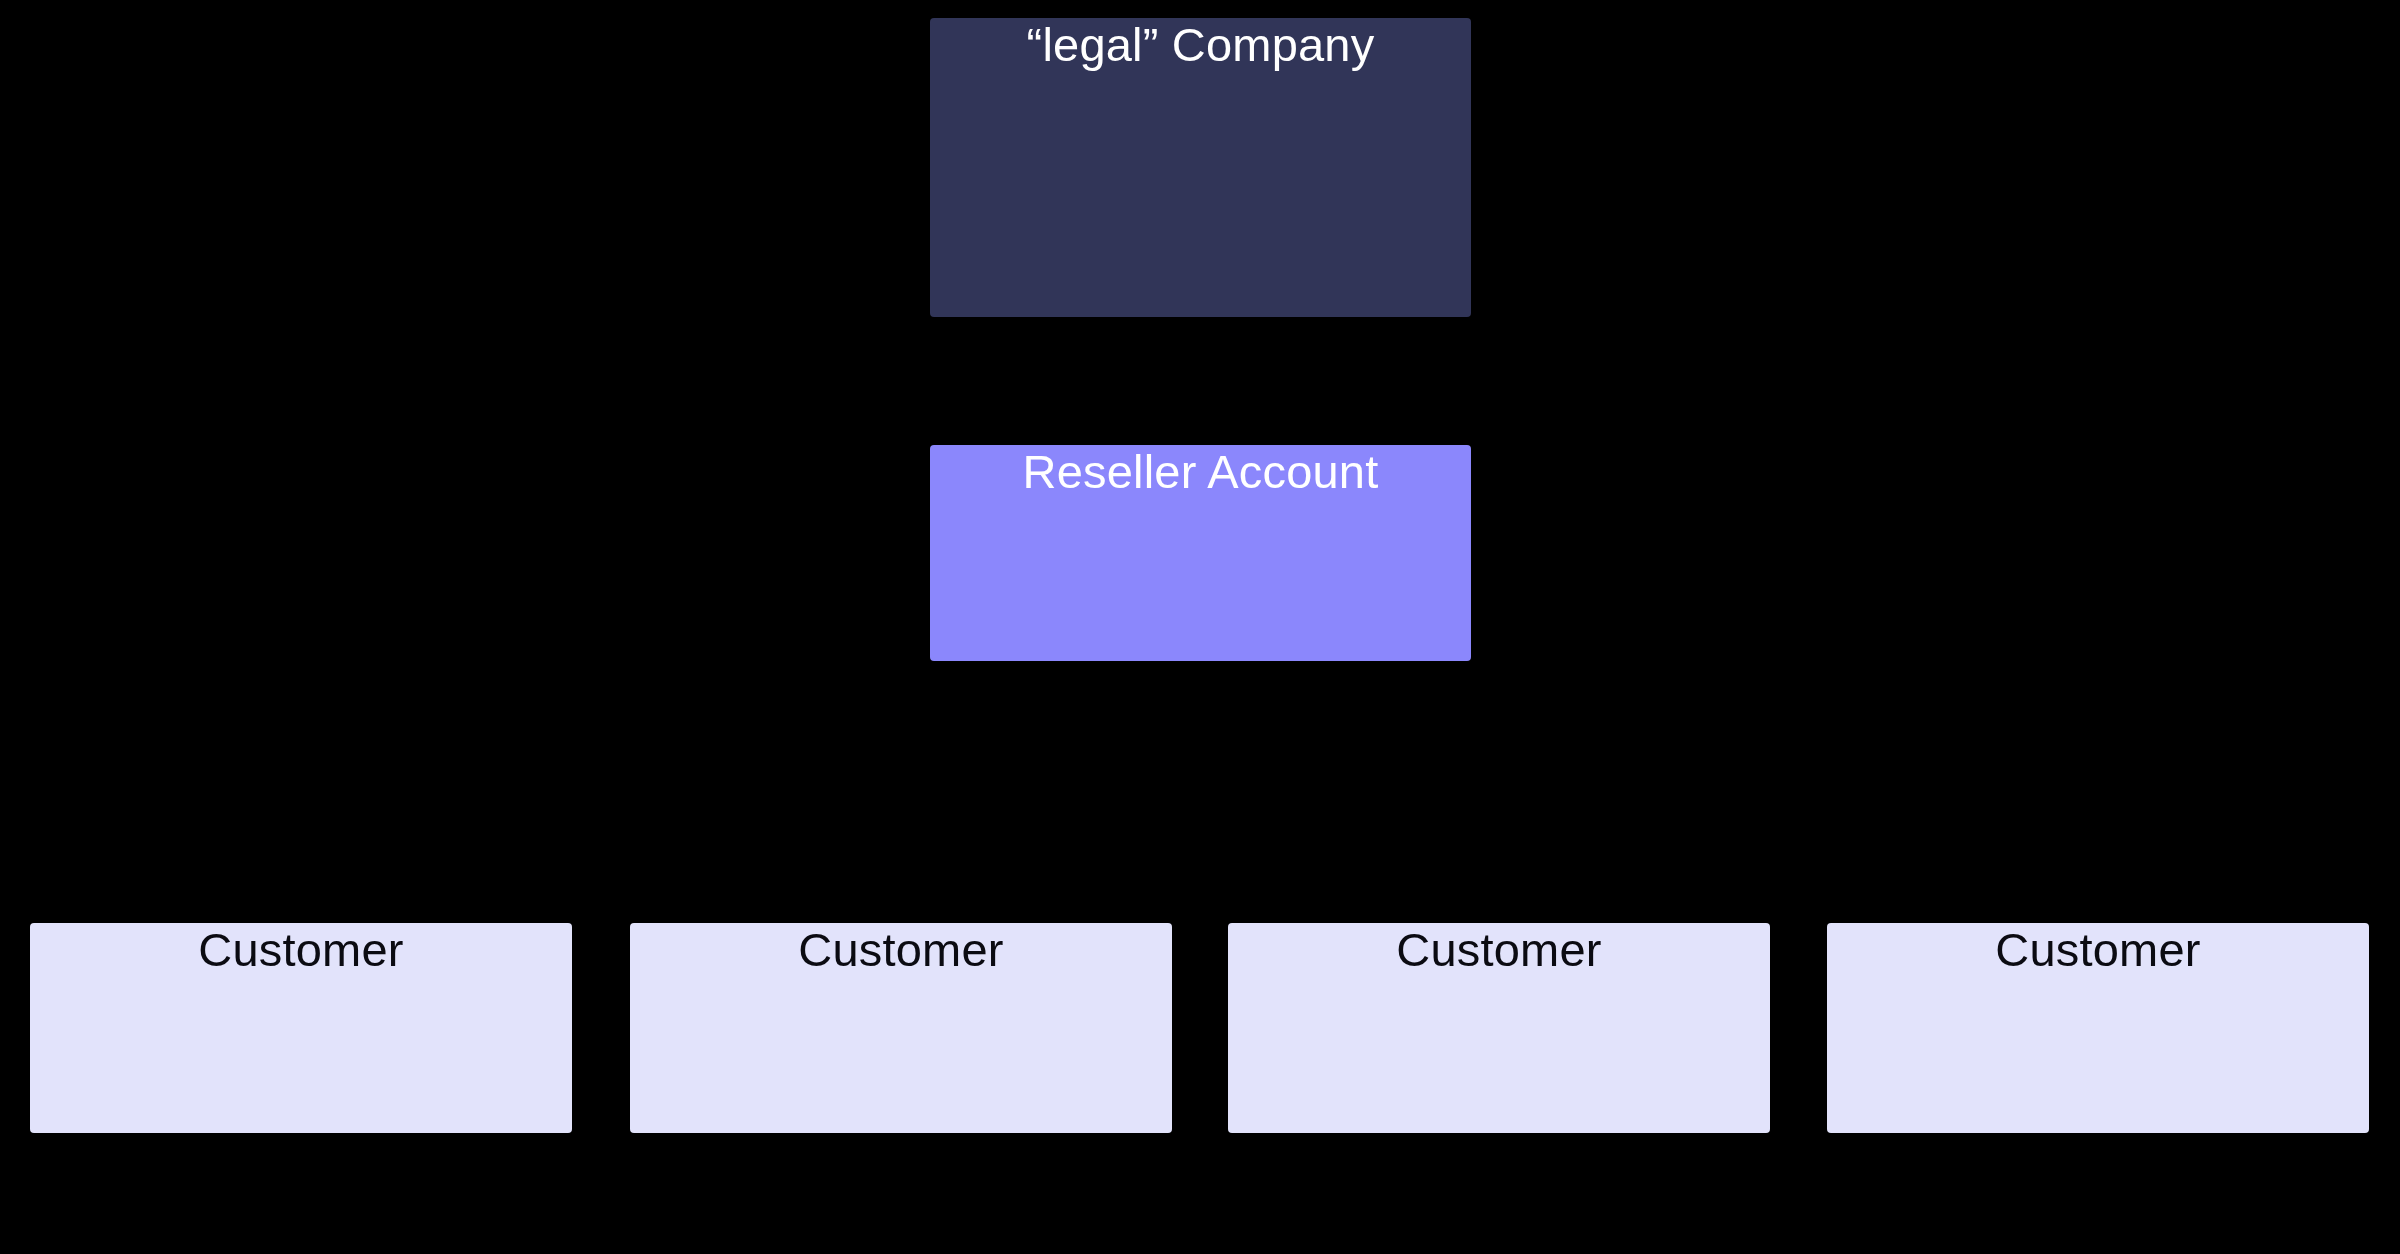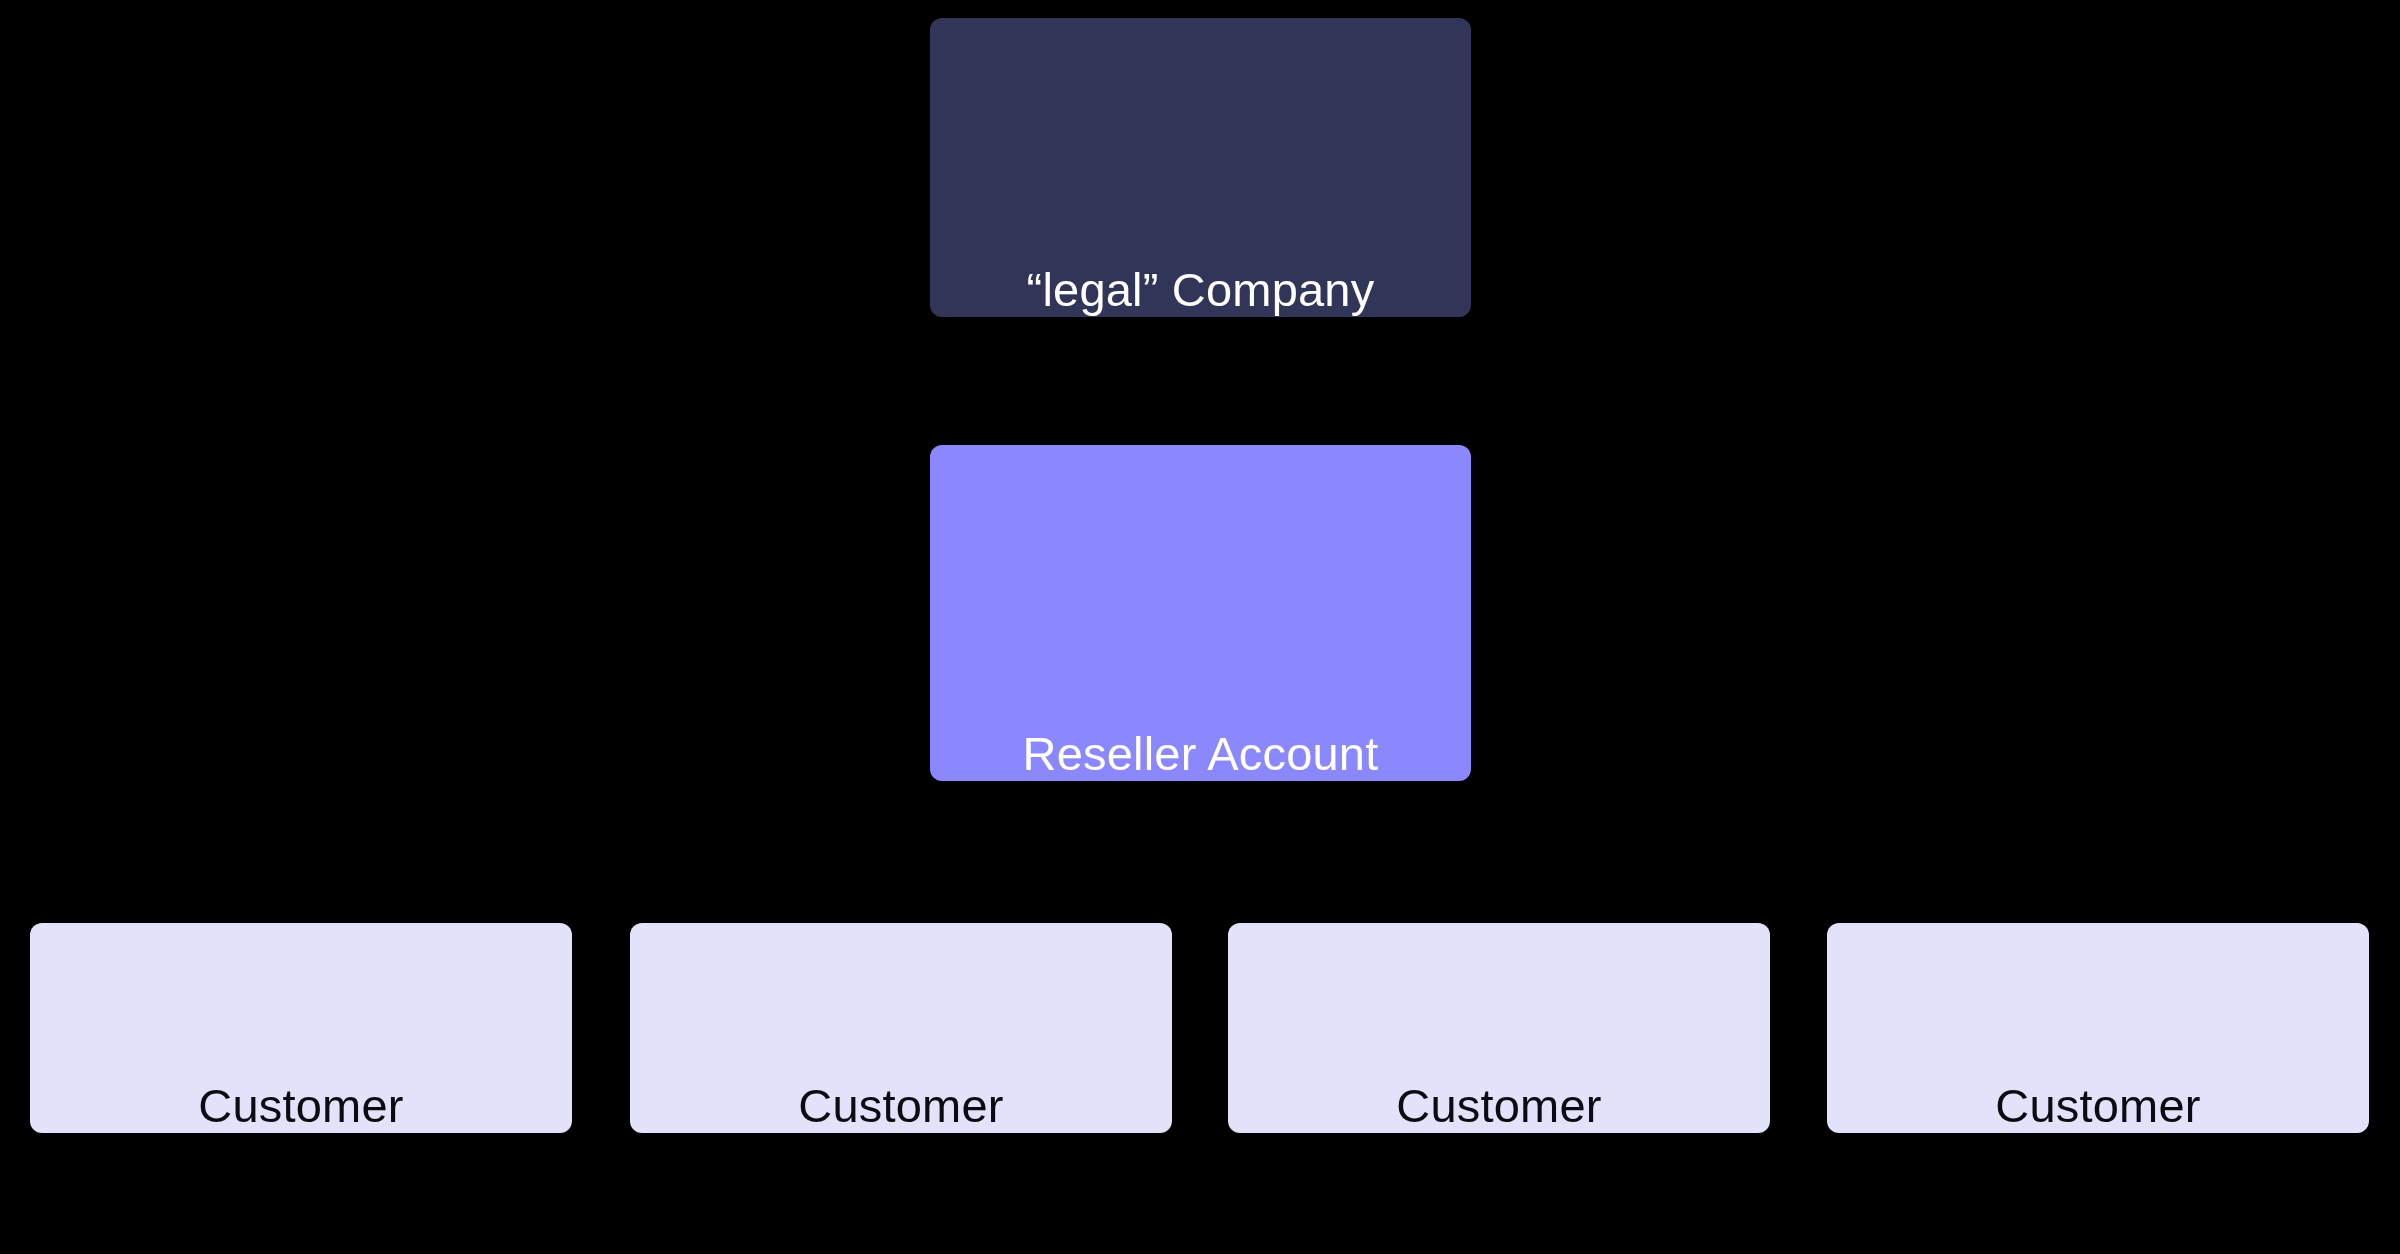--- a/index.html
+++ b/index.html
@@ -28,23 +28,23 @@
     width: 2400px;
     height: 1254px;
     pointer-events: none;
   }
 
   
   .node {
     position: absolute;
     box-sizing: border-box;
     display: flex;
-    align-items: flex-end;
+    align-items: flex-start;
     justify-content: center;
-    border-radius: 12px;
+    border-radius: 4px;
     text-align: center;
     line-height: 1.15;
     letter-spacing: 0.2px;
     white-space: nowrap;
   }
 
   .node-label {
     display: block;
     font-weight: 400;
   }
@@ -60,21 +60,21 @@
   }
   .node--legal .node-label {
     font-size: 47px;
   }
 
   
   .node--reseller {
     left: 930px;
     top: 445px;
     width: 541px;
-    height: 336px;
+    height: 216px;
     background: #8b87fc;
     color: #ffffff;
   }
   .node--reseller .node-label {
     font-size: 47px;
   }
 
   
   .node--customer {
     top: 923px;

